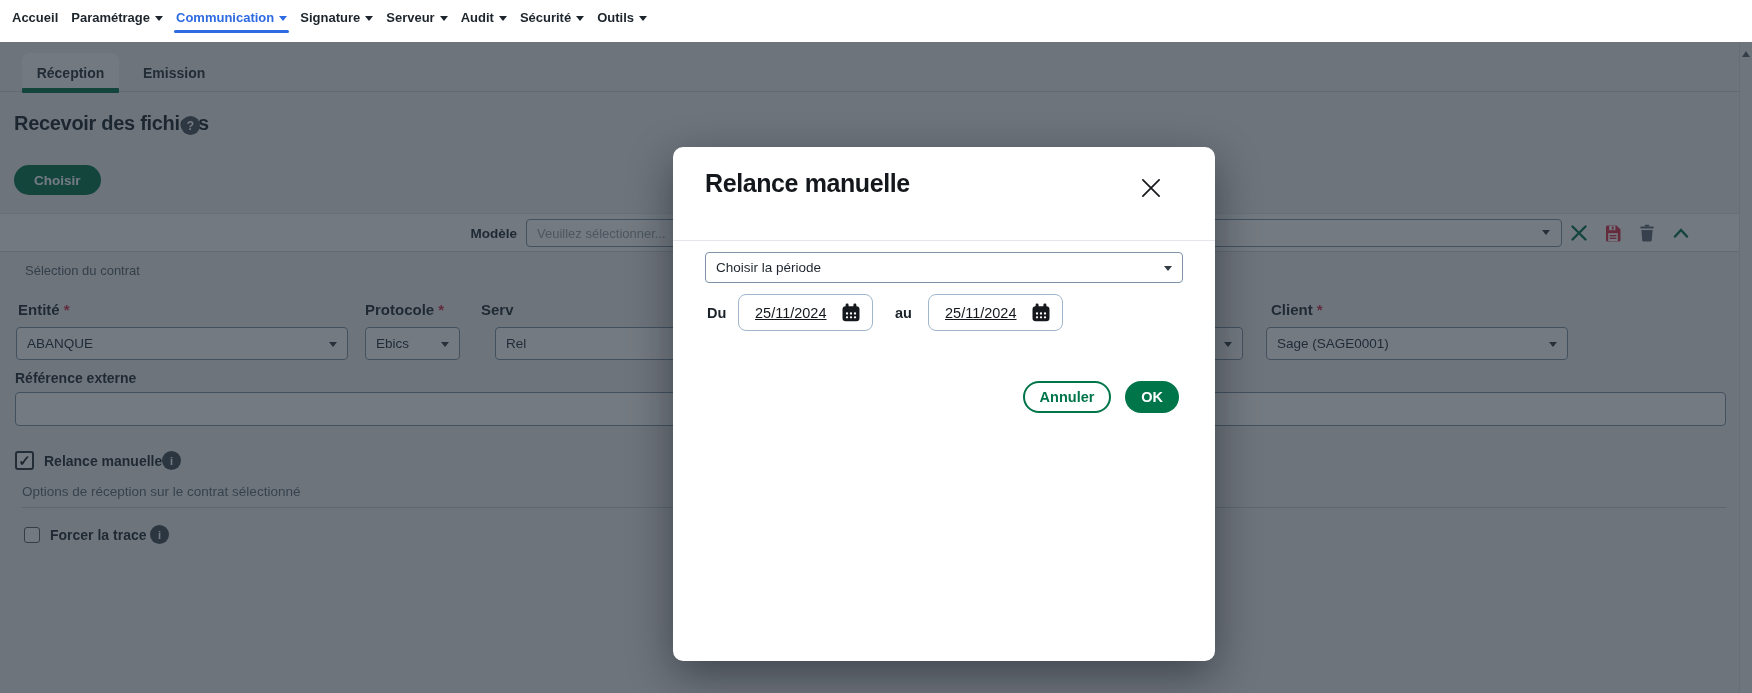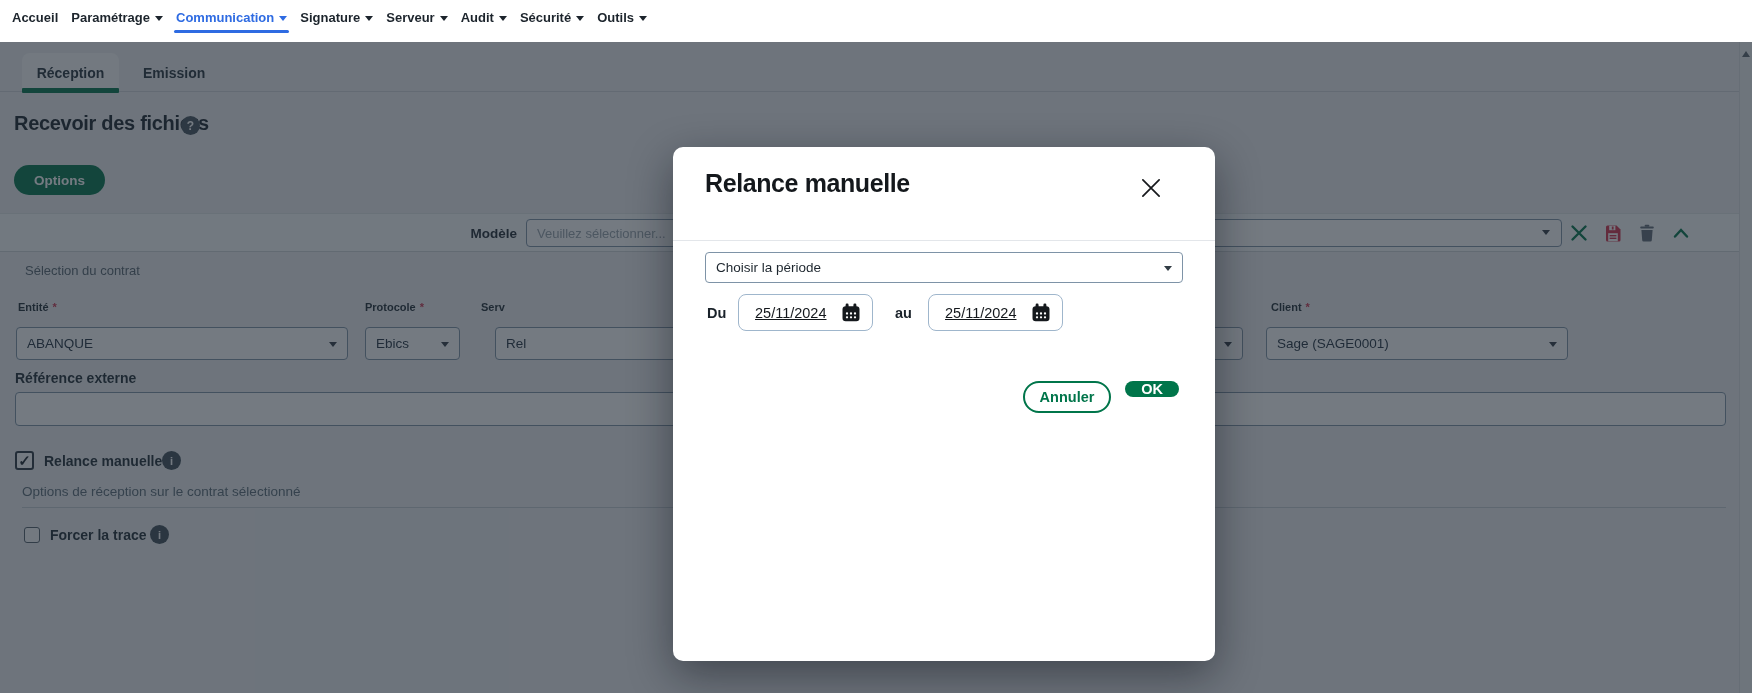--- a/index.html
+++ b/index.html
@@ -51,21 +51,21 @@
                  font-family:"Liberation Sans", sans-serif; }
   .model-input::placeholder { color:#97a2ab; }
   .tri-down { width:0; height:0; border-left:4.5px solid transparent; border-right:4.5px solid transparent;
               border-top:5.5px solid #323c44; }
   .model-arrow { position:absolute; left:1542px; top:16px; }
   .toolbar-icons { position:absolute; left:1570px; top:10px; display:flex; gap:16px; align-items:center; }
   .tool-icon { width:18px; height:18px; cursor:pointer; }
 
   
   .section-label { position:absolute; top:263px; left:25px; font-size:13px; color:#57646f; }
-  .f-label { position:absolute; top:301px; font-size:11px; font-weight:700; color:#1f2a33; }
+  .f-label { position:absolute; top:301px; font-size:15px; font-weight:700; color:#1f2a33; }
   .req { color:var(--required); margin-left:4px; font-weight:700; }
   .select { position:absolute; top:327px; height:33px; background:#fff; border:1px solid #7e93a7;
             border-radius:4px; display:flex; align-items:center; padding:0 26px 0 10px;
             font-size:13.5px; color:#22313f; cursor:pointer; }
   .select .tri-down { position:absolute; right:10px; top:14px; }
 
   .ref-label { position:absolute; top:370px; left:15px; font-size:14px; font-weight:700; color:#1f2a33; }
   .ref-input { position:absolute; top:392px; left:15px; width:1711px; height:34px;
                border:1px solid #7e93a7; border-radius:4px; background:#fff; padding:0 10px;
                font-size:13.5px; color:#22313f; font-family:"Liberation Sans", sans-serif; }
@@ -109,21 +109,21 @@
   .du-label { left:34px; top:158px; }
   .au-label { left:222px; top:158px; }
   .date-field { position:absolute; top:147px; width:135px; height:37px; border:1.5px solid #9fb6cc;
                 border-radius:8px; background:#fff; display:flex; align-items:center; }
   .date-from { left:65px; } .date-to { left:255px; }
   .date-input { border:none; outline:none; width:86px; margin-left:16px; font-size:14.5px;
                 color:#14181c; font-family:"Liberation Sans", sans-serif; background:transparent;text-decoration:underline; }
   .cal-icon { width:20px; height:20px; cursor:pointer; }
   .cancel-btn { position:absolute; left:350px; top:234px; width:88px; height:32px; background:#fff;
                 border:2px solid var(--green); color:var(--green); font-size:14.5px;text-align:right; }
-  .ok-btn { position:absolute; left:452px; top:234px; width:54px; height:16px;
+  .ok-btn { position:absolute; left:452px; top:234px; width:54px; height:32px;
             background:var(--green); color:#fff; font-size:14.5px; }
 </style>
 </head>
 <body>
 
 <div id="app">
 
   <div class="topnav">
     <div class="nav-item">
       <span>Accueil</span>
@@ -165,21 +165,21 @@
       </div>
     <div class="tab inactive-tab">
         <span>Emission</span>
       </div>
     <div class="tab-underline"></div>
   </div>
 
   <h1 class="page-title">Recevoir des fichiers</h1>
   <div class="icon-circle help-icon">?</div>
 
-  <div class="btn-pill receive-btn">Options</div>
+  <div class="btn-pill receive-btn">Choisir</div>
 
   <div class="toolbar">
     <div class="model-label">Modèle</div>
     <input class="model-input" placeholder="Veuillez sélectionner..." style="">
     <div class="tri-down model-arrow"></div>
     <div class="toolbar-icons">
       <svg class="tool-icon" viewBox="0 0 18 18">
         <path d="M2.5 2.5 L15.5 15.5 M15.5 2.5 L2.5 15.5" stroke="#00754A" stroke-width="2.4" stroke-linecap="round" fill="none"></path>
       </svg>
       <svg class="tool-icon" viewBox="0 0 18 18">

